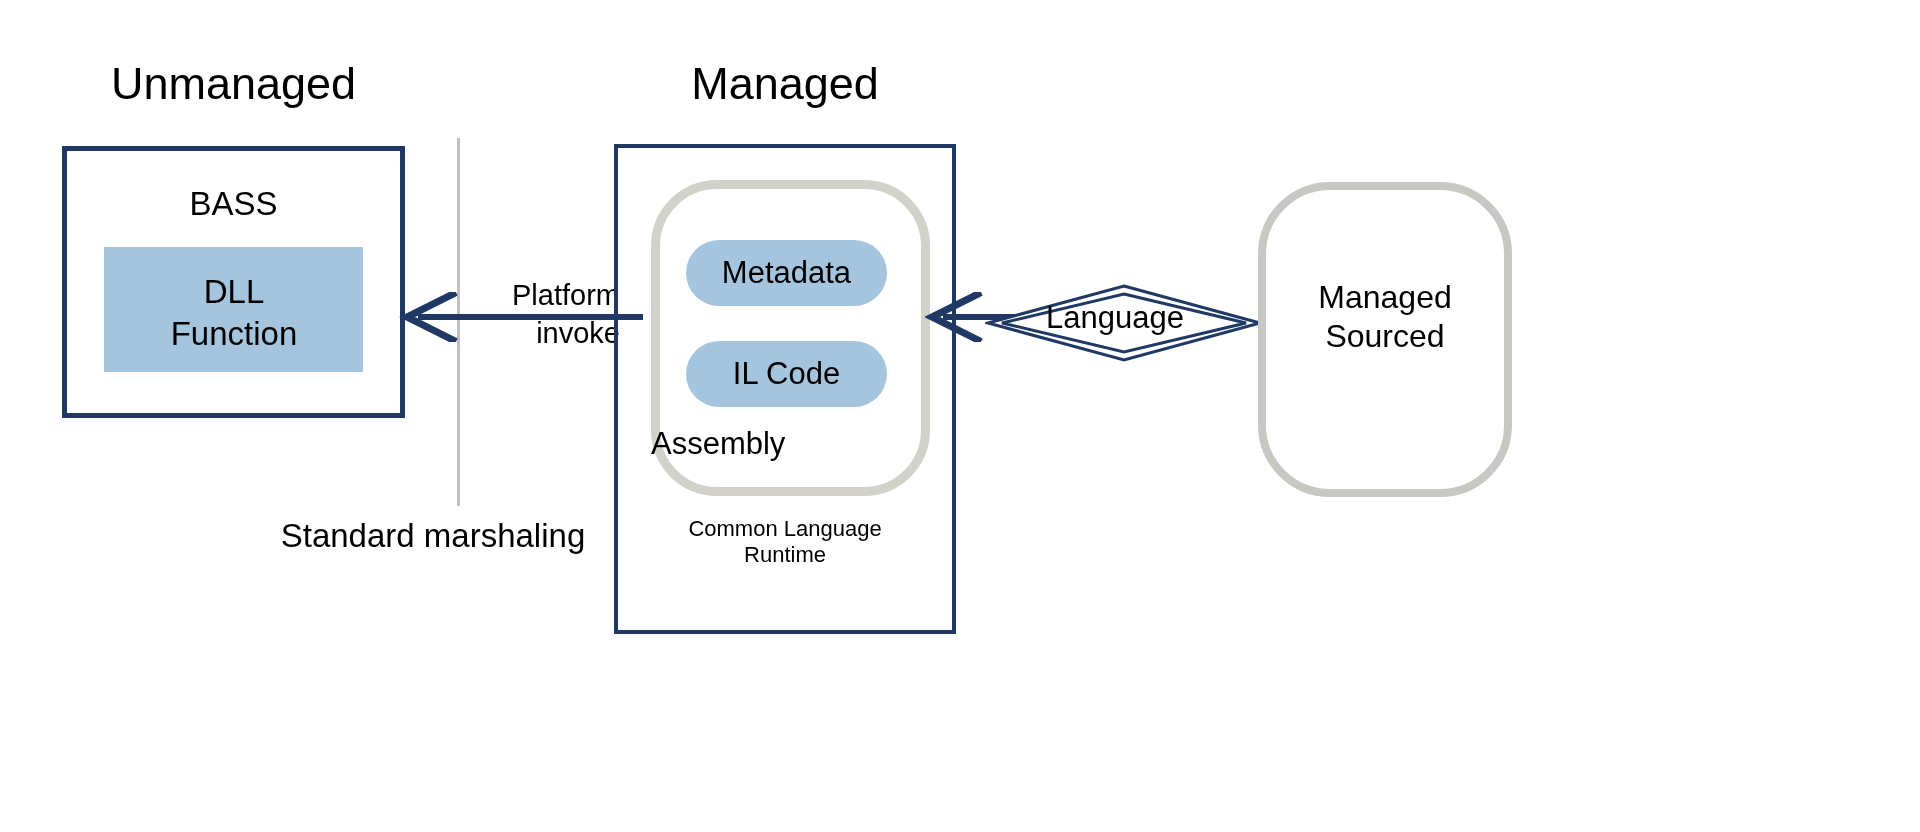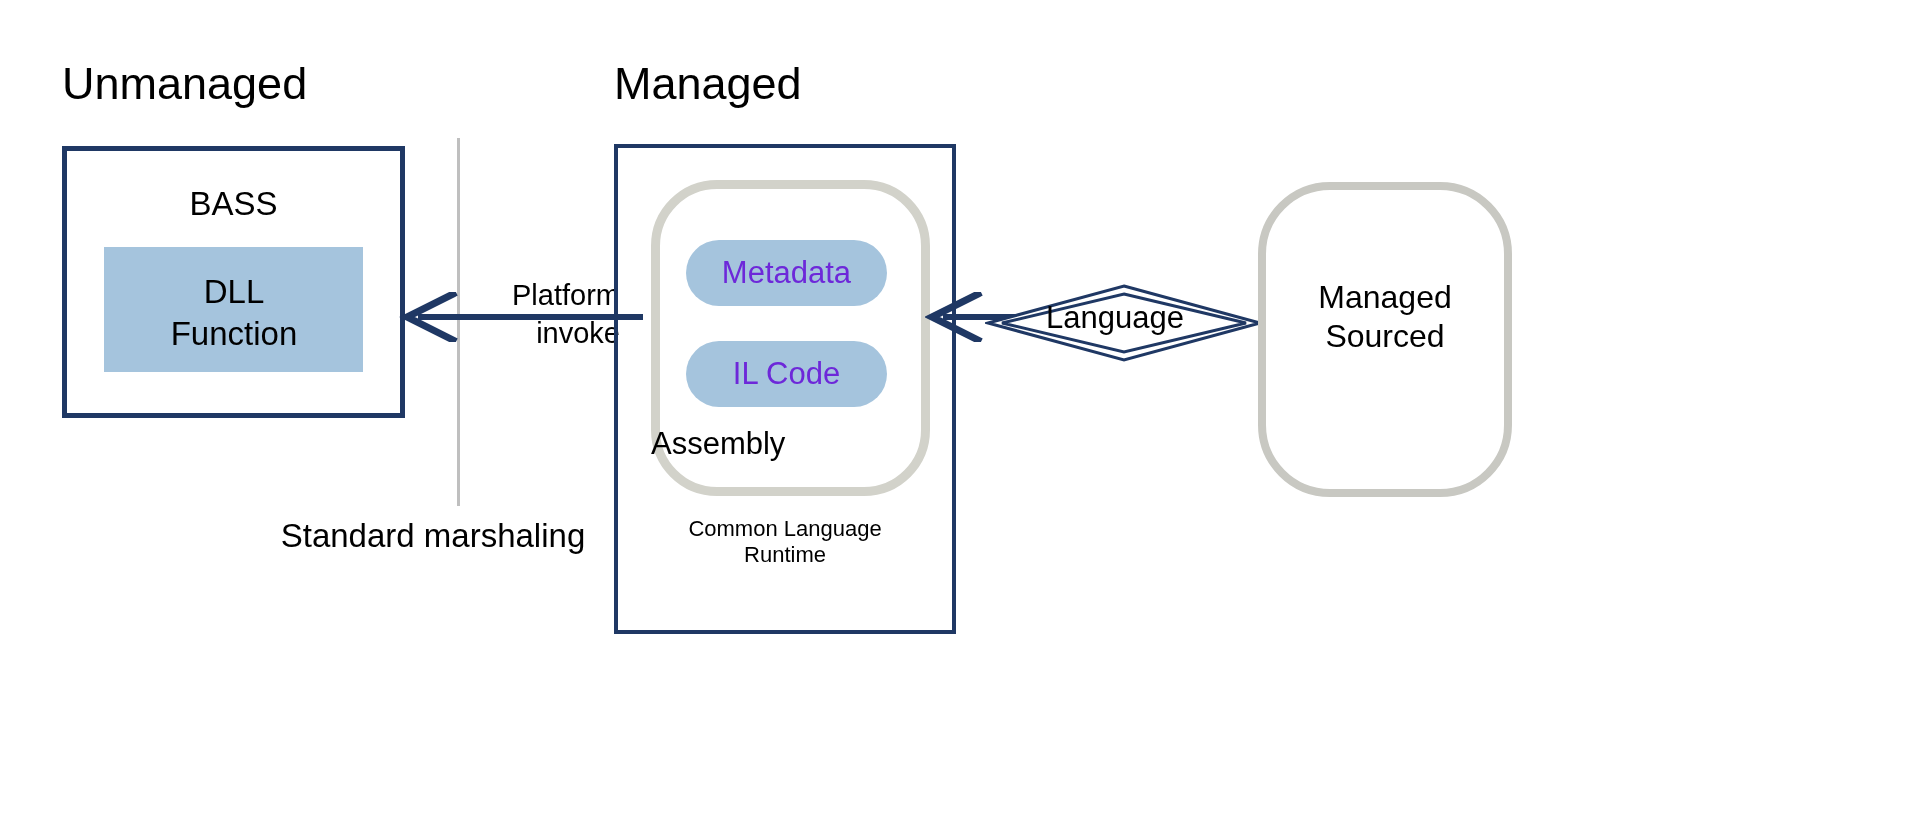--- a/index.html
+++ b/index.html
@@ -19,21 +19,21 @@
     overflow: hidden;
   }
   .abs { position: absolute; }
 
   
   .section-heading {
     font-size: 45px;
     line-height: 1.05;
     color: #000000;
     white-space: nowrap;
-    text-align: left;
+    text-align: center;
   }
 
   
   .bass-box {
     left: 62px;
     top: 146px;
     width: 343px;
     height: 272px;
     border: 5px solid #1F3864;
     box-sizing: border-box;
@@ -131,21 +131,21 @@
     text-align: left;
     font-size: 31px;
   }
   .pill {
     background: #A5C4DD;
     border-radius: 36px;
     display: flex;
     align-items: center;
     justify-content: center;
     font-size: 31px;
-    color: #6d28d9;
+    color: #000000;
   }
   .pill-metadata { left: 686px; top: 240px; width: 201px; height: 66px; }
   .pill-ilcode  { left: 686px; top: 341px; width: 201px; height: 66px; }
 
   
   .compiler-arrow { left: 925px; top: 292px; }
 
   
   .diamond-wrap { left: 985px; top: 283px; }
   .diamond-label {

